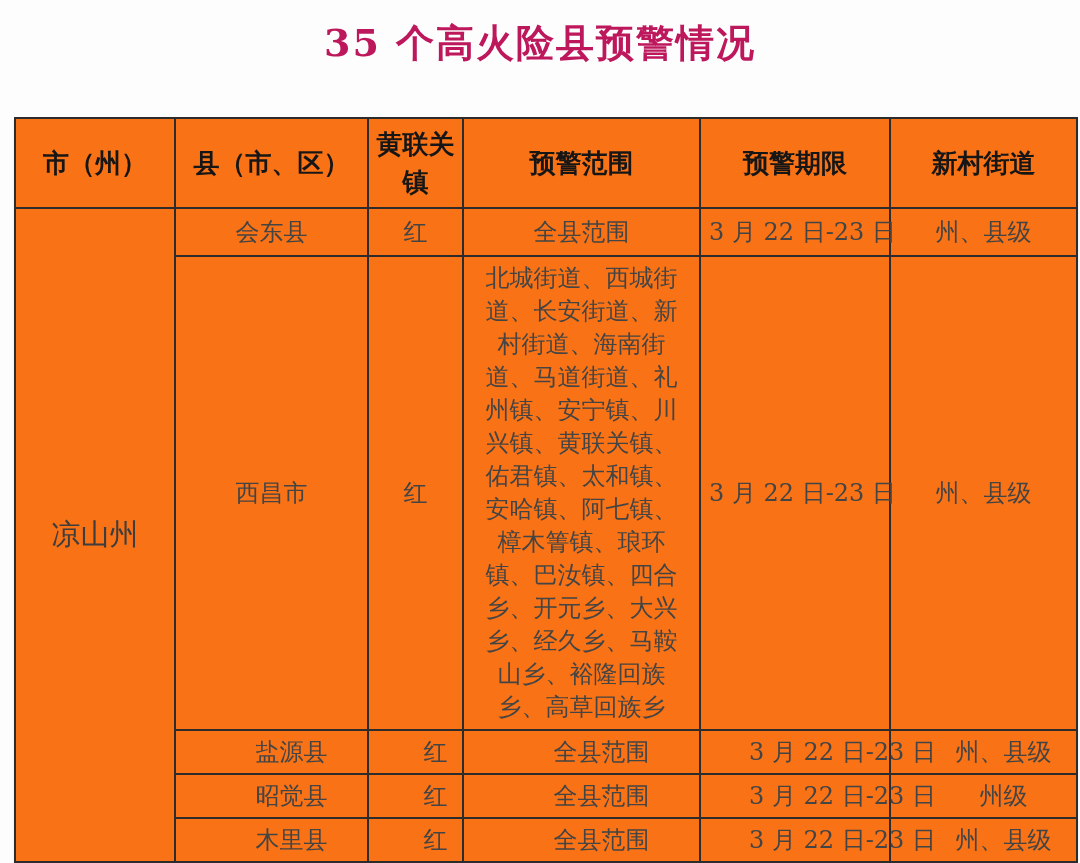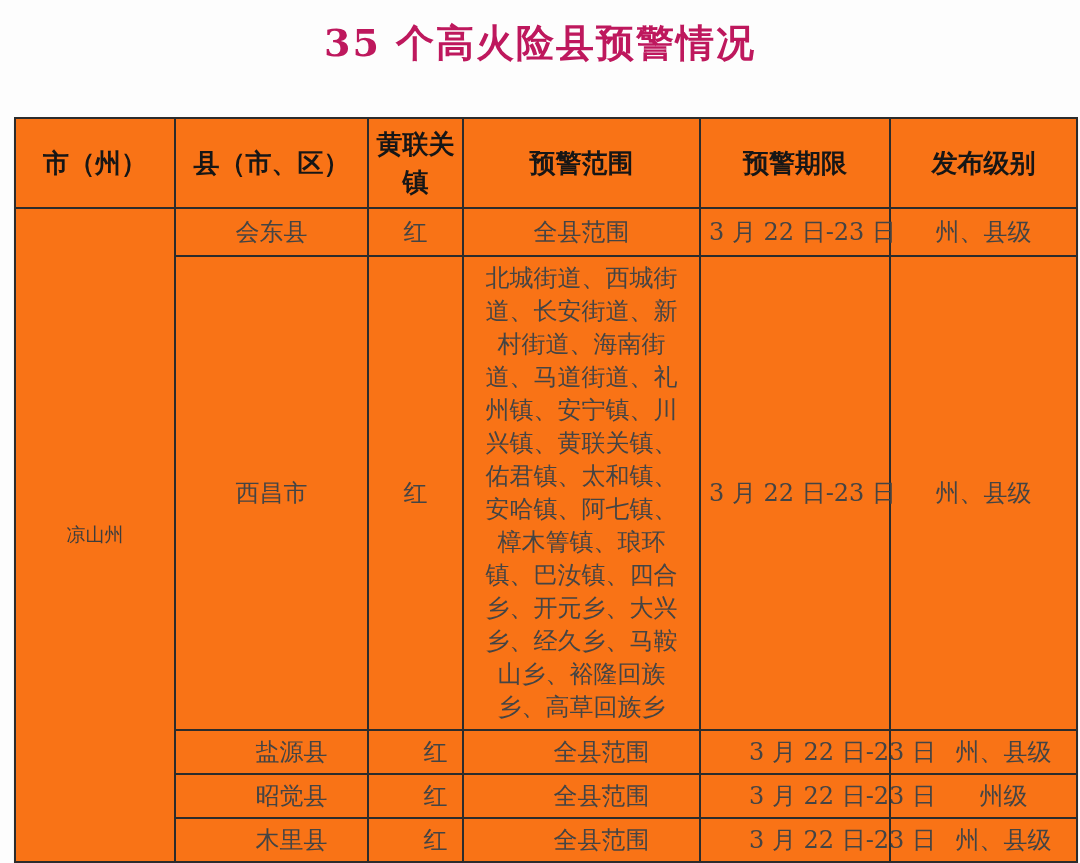--- a/index.html
+++ b/index.html
@@ -58,21 +58,21 @@
   tr.row-first td { height: 42px; border-radius: 14px; }
   tr.row-tall td { height: 464px; }
   td.cell-scope-long {
     line-height: 33px;
     font-size: 24px;
     padding: 4px 10px;
     word-break: break-all;
     text-align: center;
   }
   td.cell-period { white-space: nowrap; font-size: 24px; }
-  td.cell-prefecture { font-size: 19px; color: #3d3d3d; text-align: center; }
+  td.cell-prefecture { font-size: 29px; color: #3d3d3d; text-align: center; }
 </style>
 </head>
 <body>
 
 <h1 class="page-title">35 个高火险县预警情况</h1>
 
 <table class="warning-table">
   <colgroup>
     <col style="width:160px">
     <col style="width:193px">
@@ -81,21 +81,21 @@
     <col style="width:190px">
     <col style="width:187px">
   </colgroup>
   <thead>
     <tr>
       <th>市（州）</th>
       <th>县（市、区）</th>
       <th>黄联关镇</th>
       <th>预警范围</th>
       <th>预警期限</th>
-      <th>发布级别</th>
+      <th>新村街道</th>
     </tr>
   </thead>
   <tbody>
     <tr class="row-first">
       <td class="cell-prefecture" rowspan="5">凉山州</td>
       <td>会东县</td>
       <td>红</td>
       <td>全县范围</td>
       <td class="cell-period">3 月 22 日-23 日</td>
       <td>州、县级</td>

